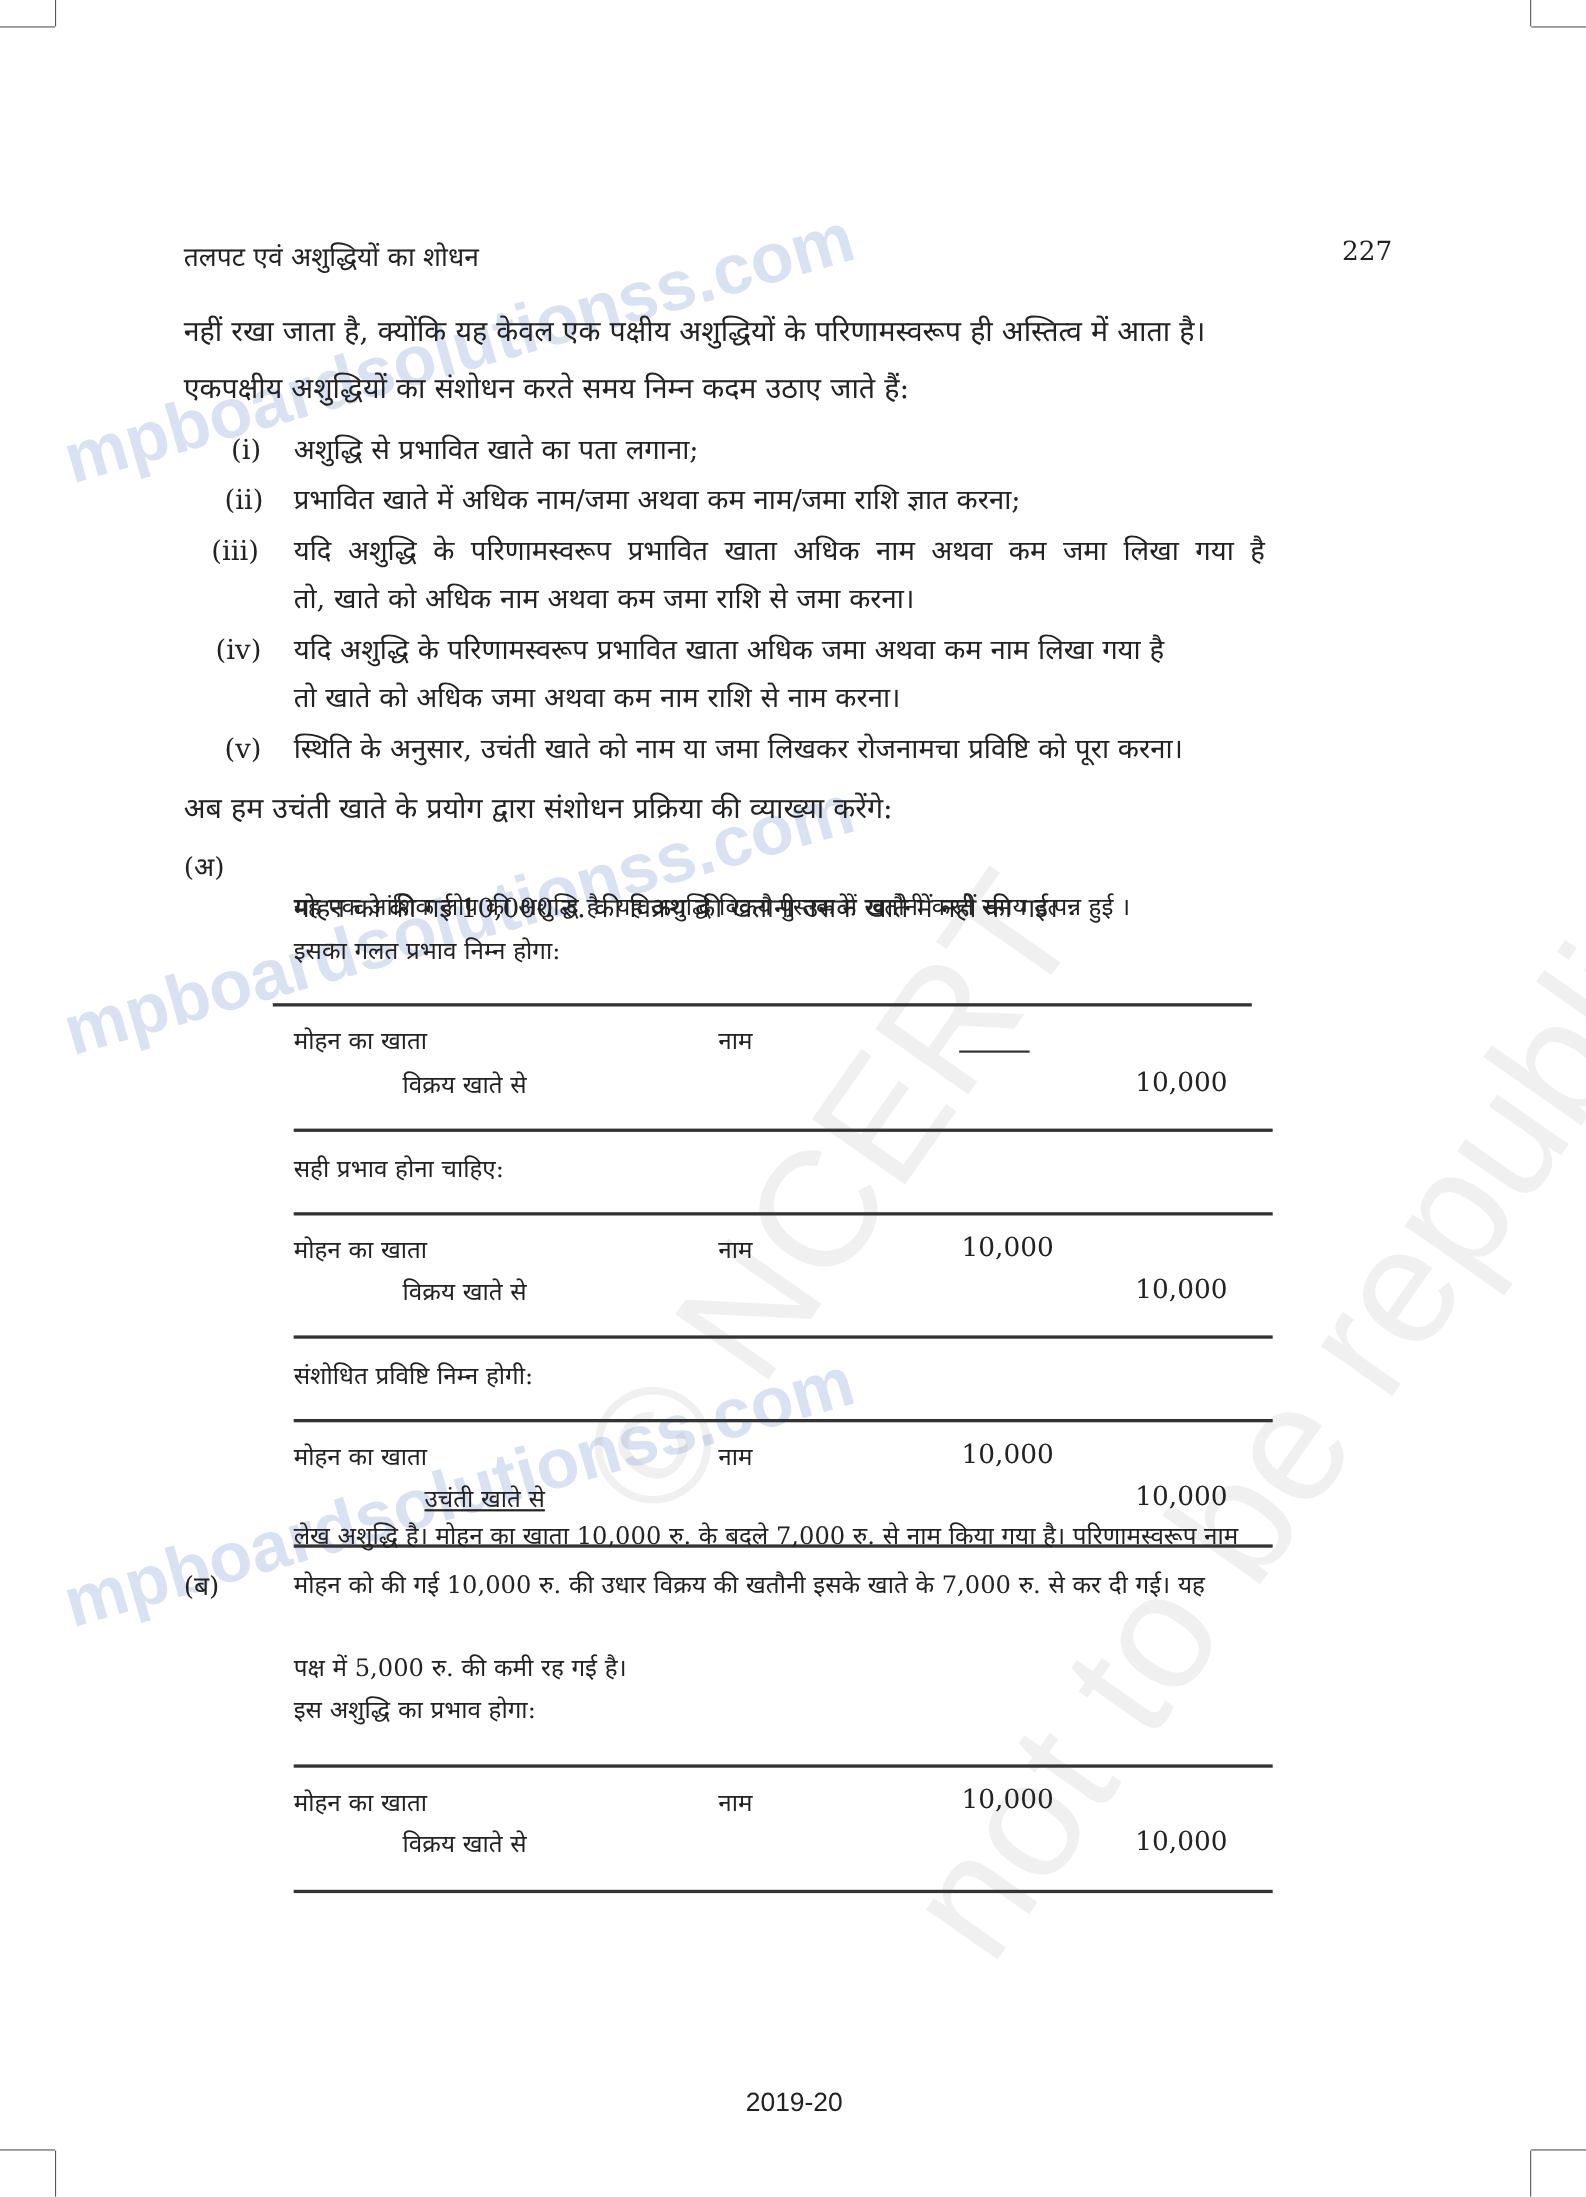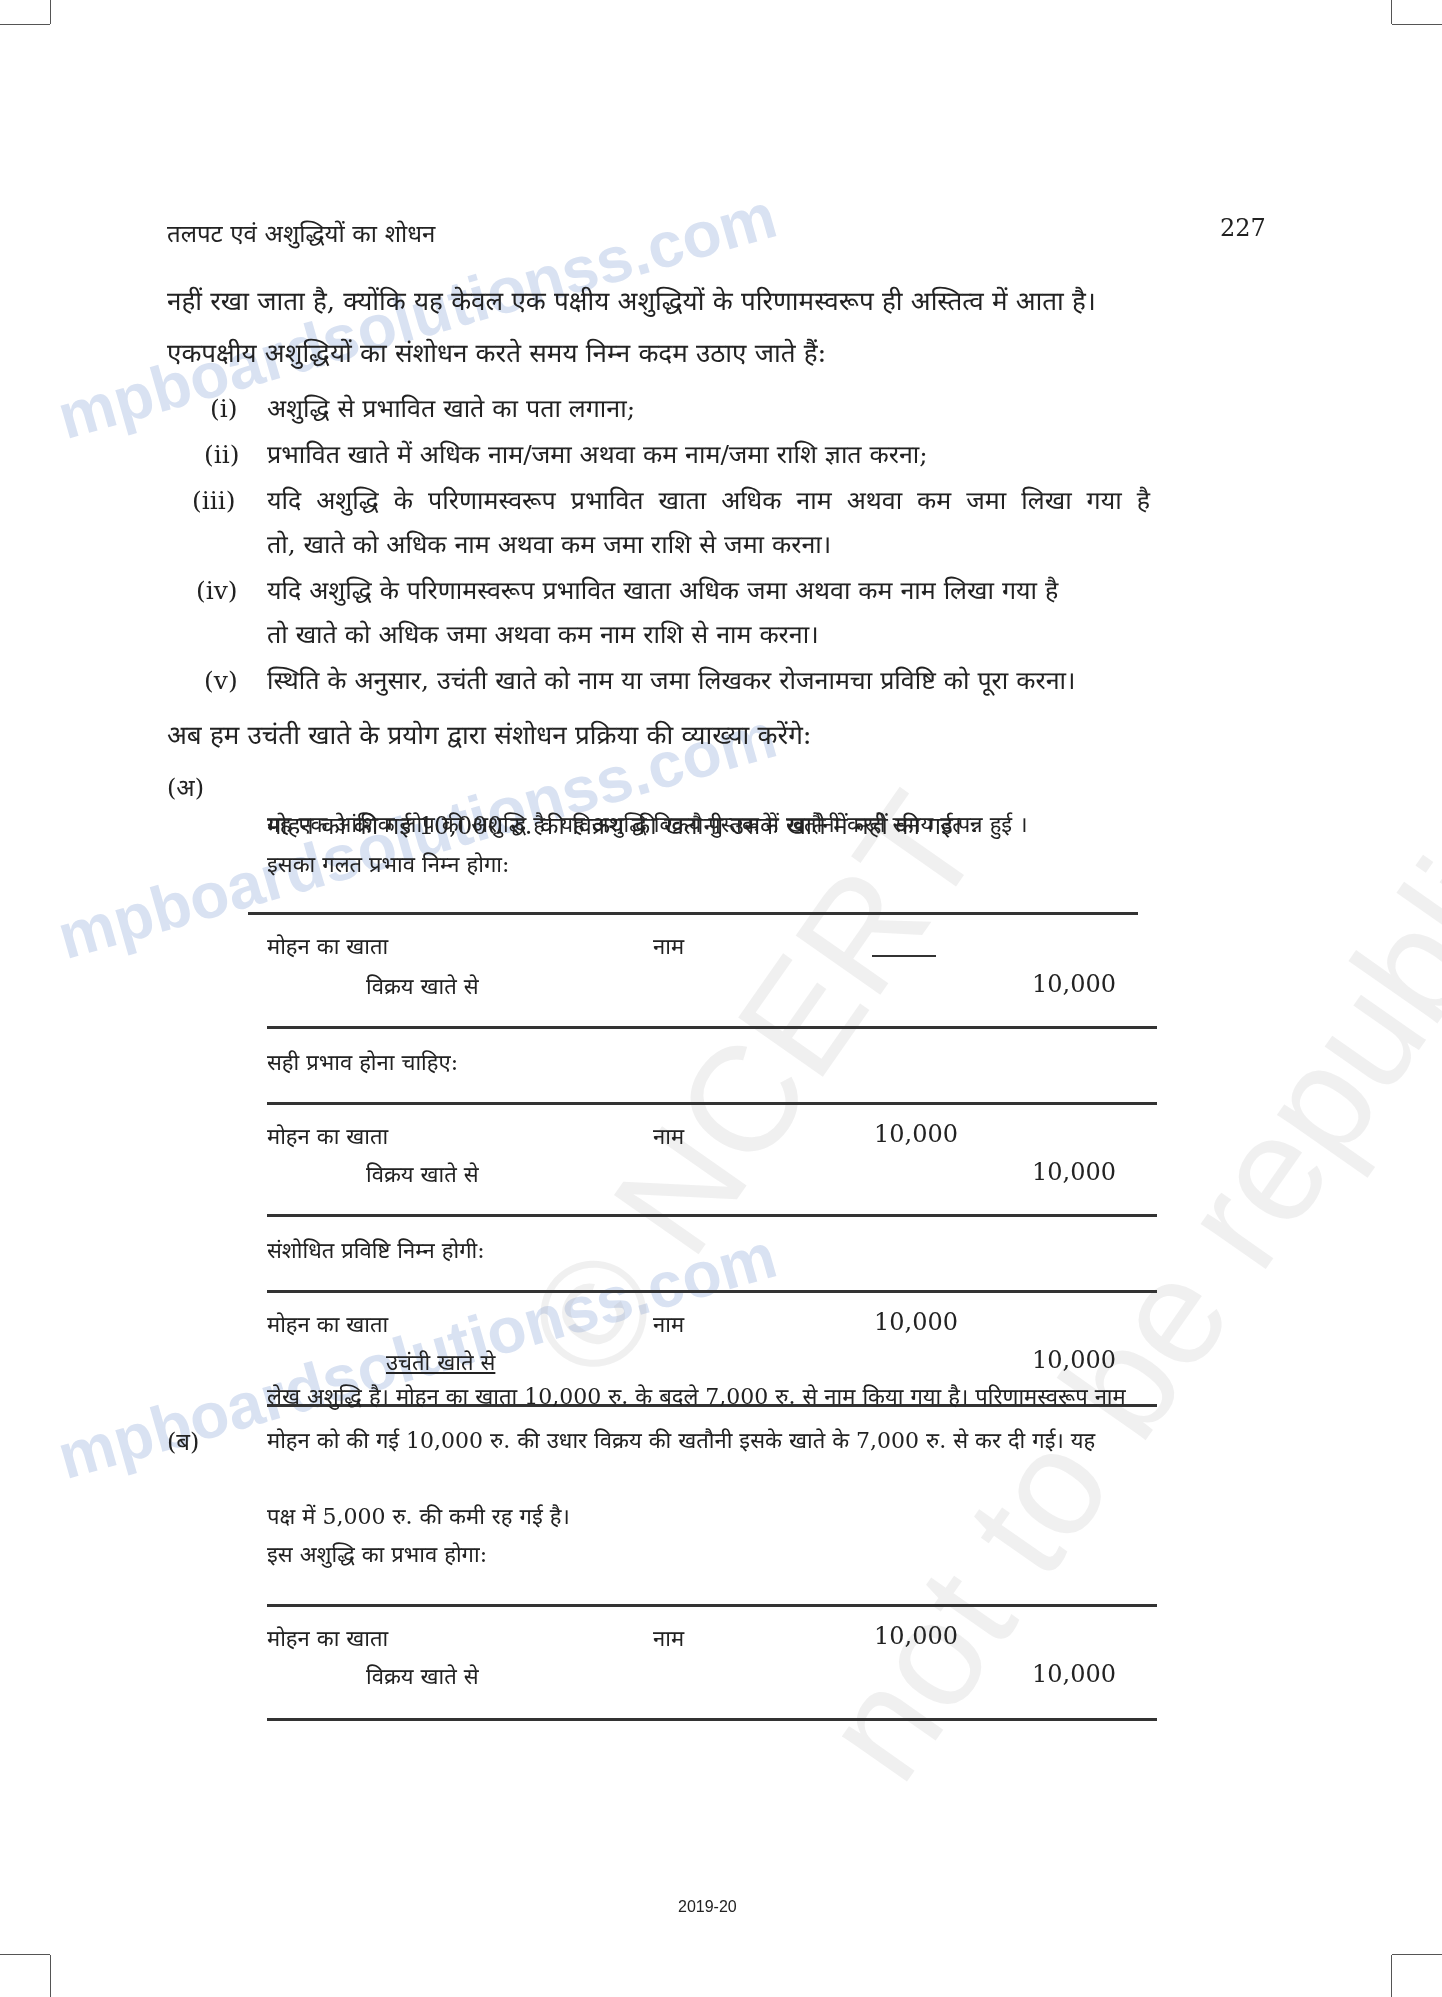--- a/index.html
+++ b/index.html
@@ -5,21 +5,21 @@
   html,body{margin:0;padding:0;background:#fff;}
   body{width:1442px;height:1997px;position:relative;overflow:hidden;font-family:"DejaVu Serif",serif;color:#222;}
   .crop{position:absolute;background:#555;}
   .abs{position:absolute;white-space:nowrap;}
   .hdr{font-size:24px;}
   .p{font-size:26px;left:167px;}
   .li{font-size:25px;}
   .num{font-size:24px;}
   .sm{font-size:22px;}
   .rule{position:absolute;height:3px;background:#333;}
-  .foot{font-family:"Liberation Sans",sans-serif;font-size:16px;}
+  .foot{font-family:"Liberation Sans",sans-serif;font-size:24px;}
   .wm{position:absolute;color:rgba(120,150,210,0.28);font-family:"Liberation Sans",sans-serif;font-weight:bold;font-size:64px;transform:rotate(-16deg);transform-origin:left bottom;white-space:nowrap;}
   .wm2{position:absolute;color:rgba(160,160,160,0.16);font-family:"Liberation Sans",sans-serif;font-size:150px;transform:rotate(-55deg);white-space:nowrap;}
 </style>
 </head>
 <body>
 
 <div class="crop" style="left:0;top:24px;width:50px;height:1px;"></div>
 <div class="crop" style="left:50px;top:0;width:1px;height:24px;"></div>
 <div class="crop" style="right:0;top:24px;width:50px;height:1px;"></div>
 <div class="crop" style="right:50px;top:0;width:1px;height:24px;"></div>

